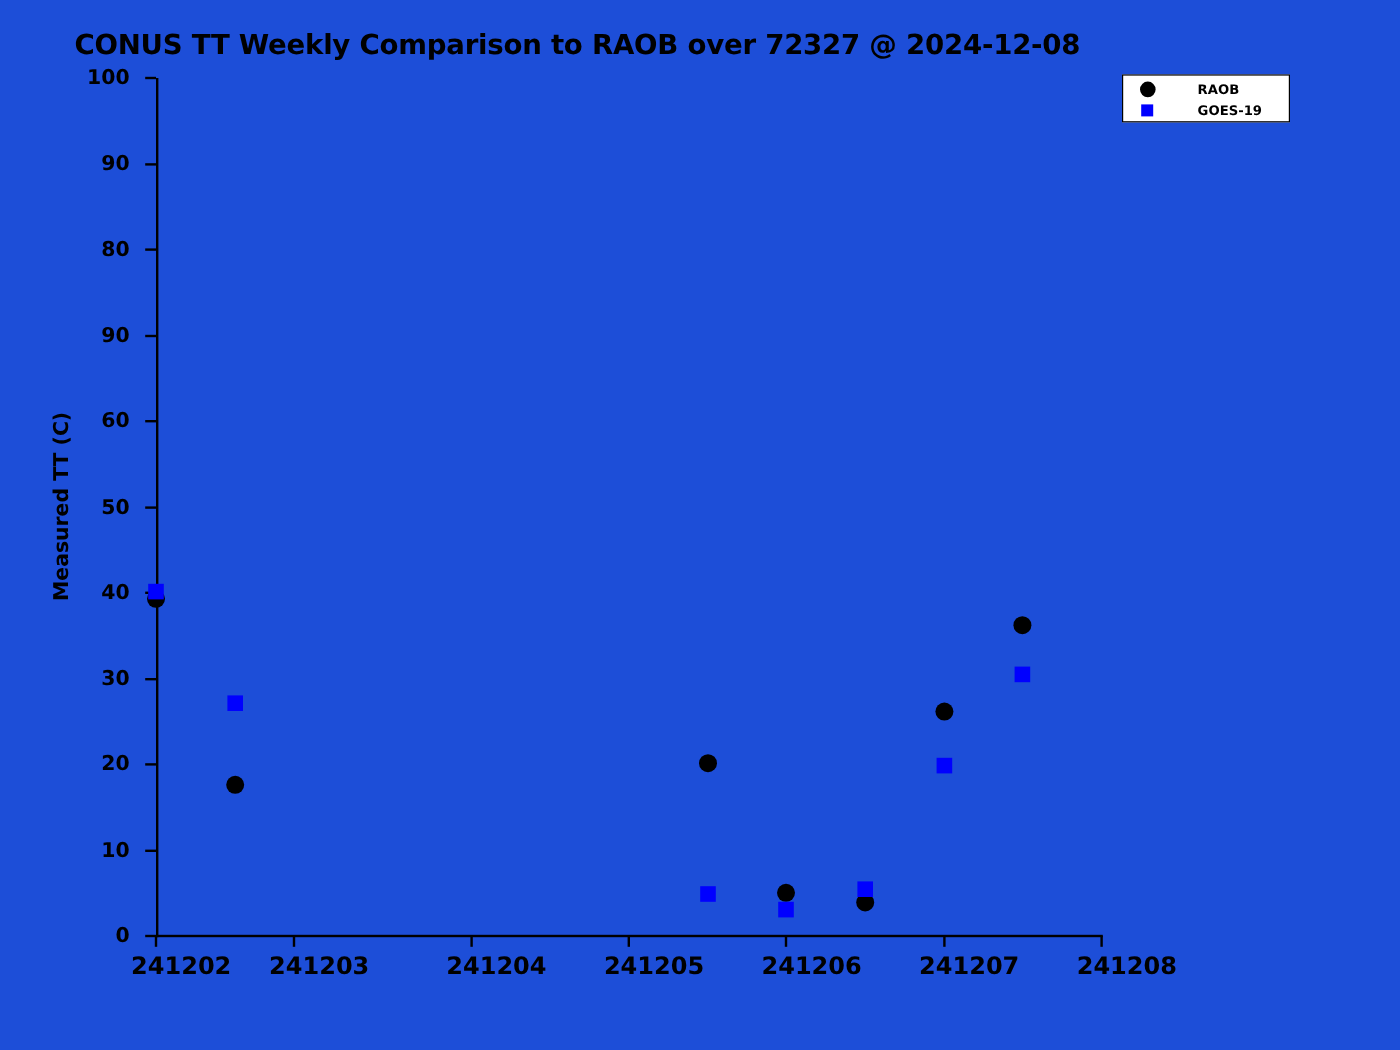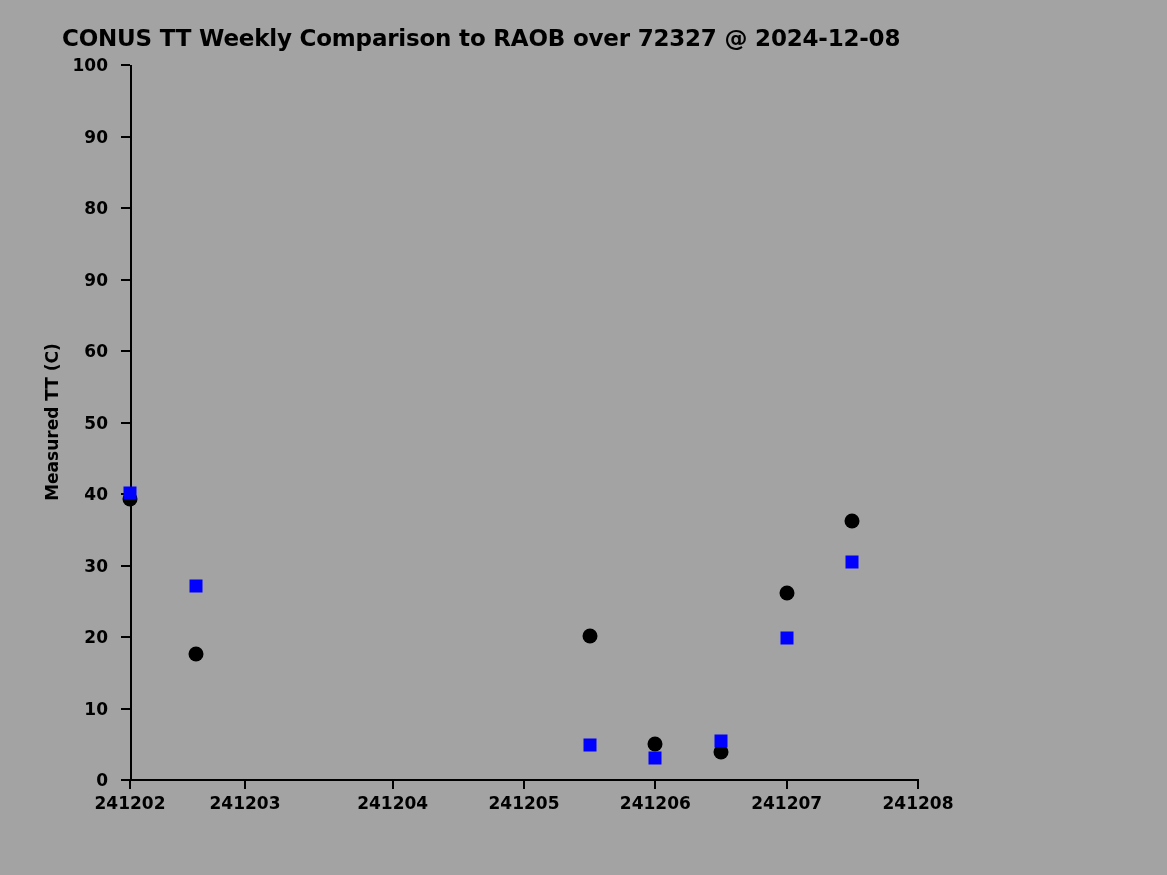--- a/index.html
+++ b/index.html
@@ -12,21 +12,21 @@
     height: 875px;
     font-family: "DejaVu Sans", "Liberation Sans", sans-serif;
     position: relative;
     overflow: hidden;
   }
   #figure {
     position: absolute;
     left: 0; top: 0;
     width: 1167px;
     height: 875px;
-    background: #a3a3a3;
+    background: #1d4ed8;
   }
   
   #chart-title {
     position: absolute;
     left: 62px;
     top: 25px;
     font-size: 23px;
     font-weight: bold;
     color: #000000;
     white-space: nowrap;
@@ -77,24 +77,25 @@
     position: absolute;
     top: 0px;
     width: 2px;
     height: 9px;
     background: #000000;
   }
   .xticklabel {
     position: absolute;
     top: 13px;
     transform: translateX(-50%);
-    font-size: 17px;
-    font-weight: bold;
-    color: #000000;
-    white-space: nowrap;
+    font-size: 20px;
+    font-weight: bold;
+    color: #000000;
+    white-space: nowrap;
+    margin-left: 21px;
   }
   #xlabel {
     position: absolute;
     left: 130px;
     top: 805px;
     width: 789px;
     text-align: center;
     font-size: 17px;
     font-weight: bold;
     color: #000000;
@@ -254,14 +255,28 @@
         <div class="pt pt-goes" title="GOES-19 241205.5 4.9" style="left: 459.667px; top: 679.965px; background: rgb(0, 0, 255);"></div>
         <div class="pt pt-goes" title="GOES-19 241206 3.1" style="left: 525.333px; top: 692.835px; background: rgb(0, 0, 255);"></div>
         <div class="pt pt-goes" title="GOES-19 241206.5 5.4" style="left: 591px; top: 676.39px; background: rgb(0, 0, 255);"></div>
         <div class="pt pt-goes" title="GOES-19 241207 19.8" style="left: 656.667px; top: 573.43px; background: rgb(0, 0, 255);"></div>
         <div class="pt pt-goes" title="GOES-19 241207.5 30.5" style="left: 722.333px; top: 496.925px; background: rgb(0, 0, 255);"></div>
       </div>
   </div>
 
   <div id="ylabel">Measured TT (C)</div>
 
+  <div id="legend">
+      <div class="legend-row r0">
+        <div class="legend-marker">
+          <div class="lm-circle" style="background: rgb(0, 0, 0);"></div>
+        </div>
+        <div class="legend-label">RAOB</div>
+      </div>
+      <div class="legend-row r1">
+        <div class="legend-marker">
+          <div class="lm-square" style="background: rgb(0, 0, 255);"></div>
+        </div>
+        <div class="legend-label">GOES-19</div>
+      </div>
+    </div>
 
 </div>
 
 </body></html>

